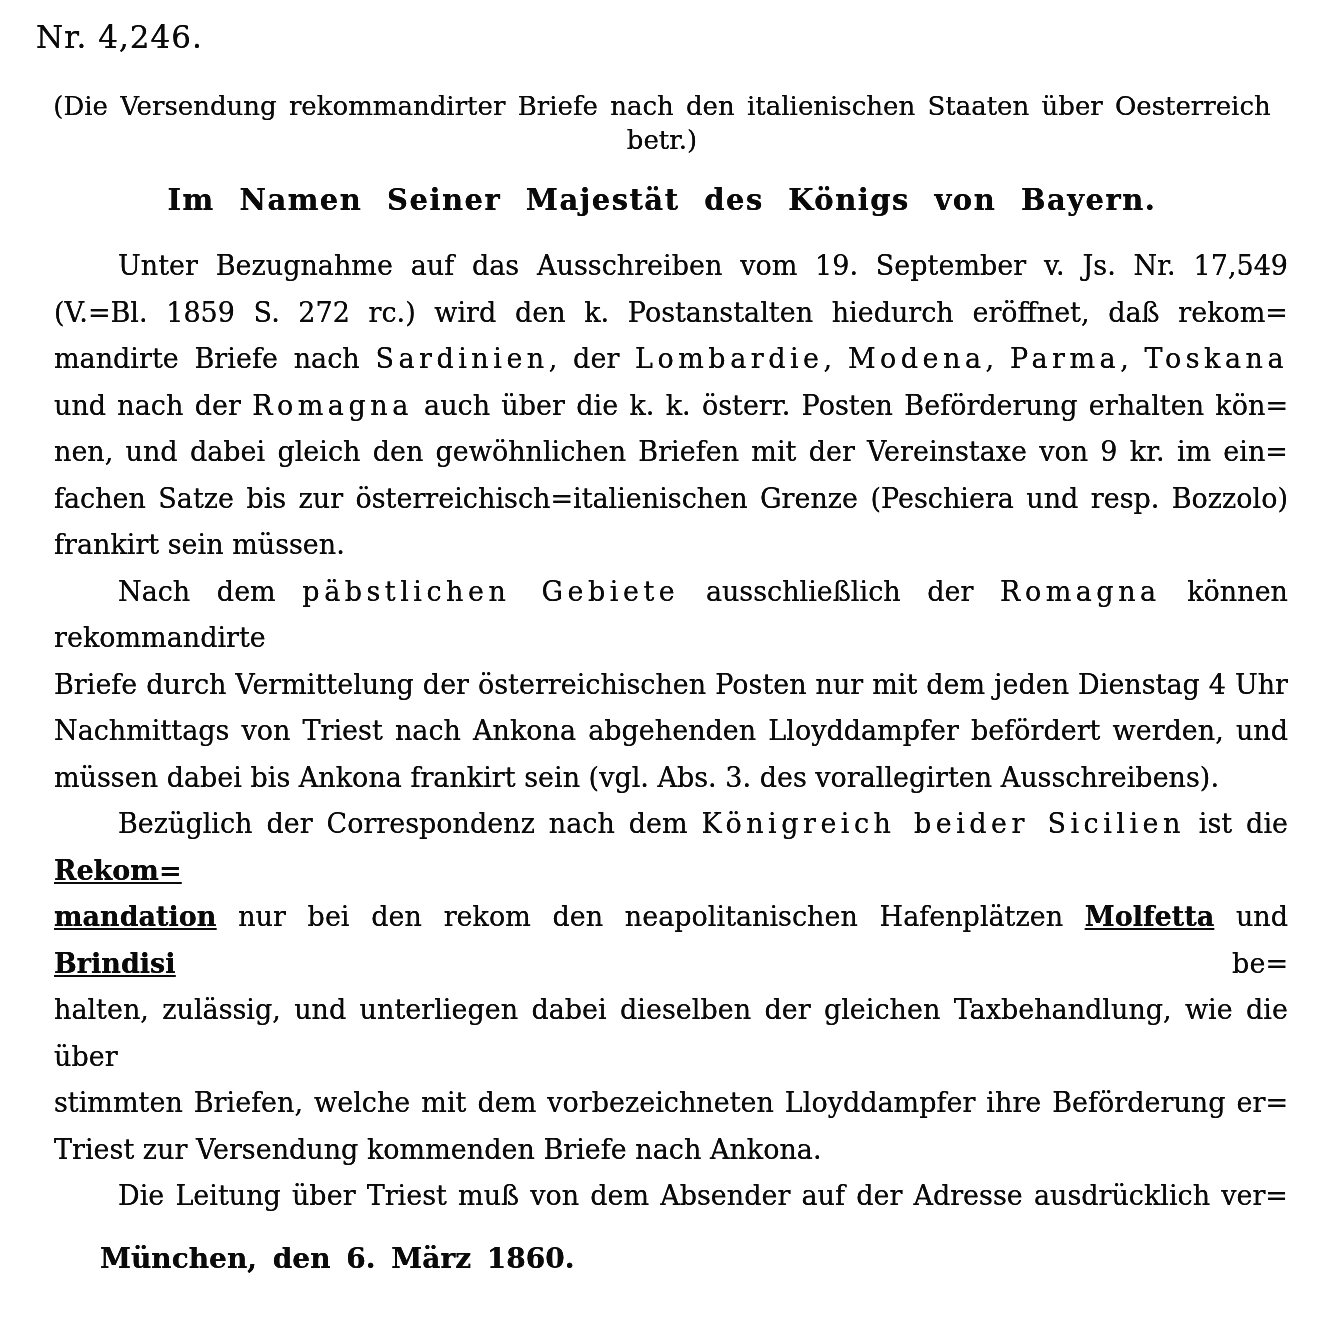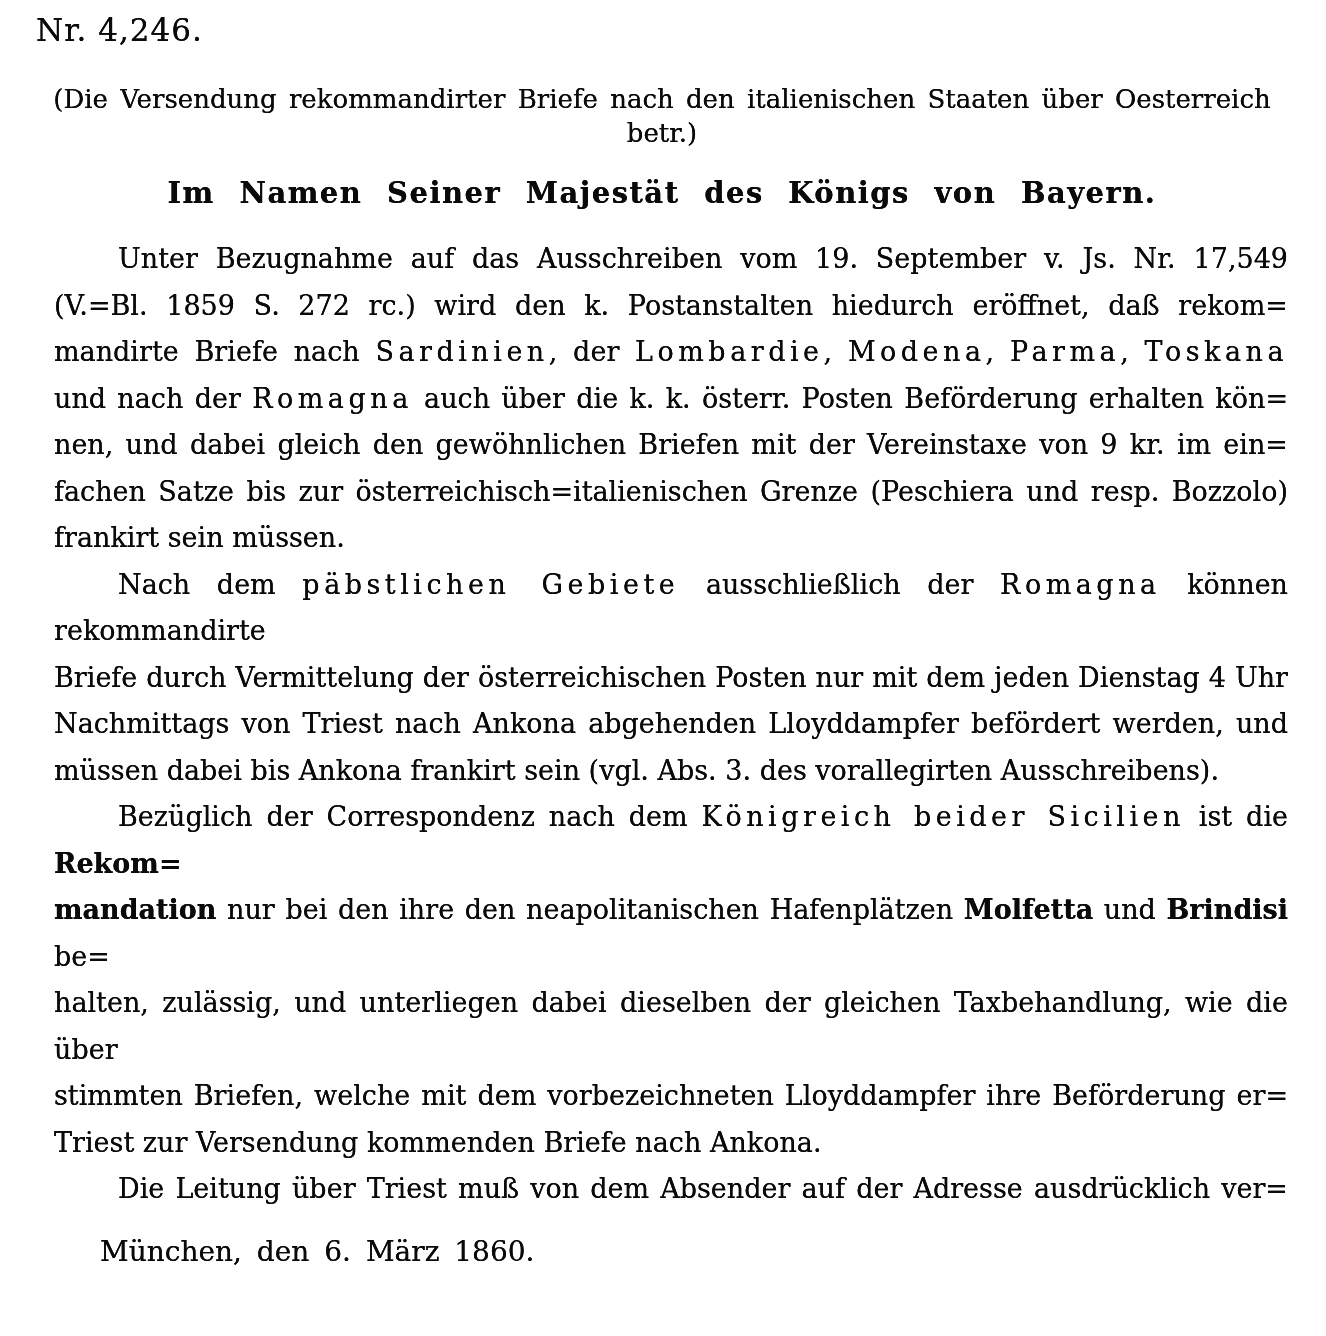--- a/index.html
+++ b/index.html
@@ -12,21 +12,21 @@
     width: 1326px;
     height: 1336px;
     overflow: hidden;
     font-family: "DejaVu Serif", serif;
     -webkit-font-smoothing: antialiased;
   }
   .page {
     width: 1326px;
     height: 1092px;
     box-sizing: border-box;
-    padding: 10px 38px 0 36px;
+    padding: 17px 38px 0 36px;
     text-shadow: 0 0 0.5px currentColor; 
   }
   .doc-number {
     font-size: 31px;
     line-height: 40px;
     letter-spacing: 1px;
   }
   .subject {
     margin-top: 32px;
     text-align: center;
@@ -55,27 +55,28 @@
     margin-left: 18px;
   }
   .line-last {
     text-align: left;
     text-align-last: left;
   }
   .line-first {
     text-indent: 64px;
   }
   .sp { letter-spacing: 4.5px; }
-  .b  { font-weight: bold; }
+  .b  { font-weight: bold; text-decoration: underline; }
   .dateline {
     margin-top: 16px;
     padding-left: 64px;
     font-size: 28px;
     line-height: 46px;
     word-spacing: 6px;
+    font-weight: bold;
   }
 </style>
 </head>
 <body>
 
 <div class="page">
   <div class="doc-number">Nr. 4,246.</div>
   <div class="subject">(Die Versendung rekommandirter Briefe nach den italienischen Staaten über Oesterreich betr.)</div>
   <div class="heading">Im Namen Seiner Majestät des Königs von Bayern.</div>
   <div class="body-paragraphs">
@@ -89,21 +90,21 @@
         <div class="line line-last"><span>frankirt sein müssen.</span></div>
       </div>
       <div class="paragraph">
         <div class="line line-first"><span>Nach dem </span><span class="sp">päbstlichen Gebiete</span><span> ausschließlich der </span><span class="sp">Romagna</span><span> können rekommandirte</span></div>
         <div class="line"><span>Briefe durch Vermittelung der österreichischen Posten nur mit dem jeden Dienstag 4 Uhr</span></div>
         <div class="line"><span>Nachmittags von Triest nach Ankona abgehenden Lloyddampfer befördert werden, und</span></div>
         <div class="line line-last"><span>müssen dabei bis Ankona frankirt sein (vgl. Abs. 3. des vorallegirten Ausschreibens).</span></div>
       </div>
       <div class="paragraph">
         <div class="line line-first"><span>Bezüglich der Correspondenz nach dem </span><span class="sp">Königreich beider Sicilien</span><span> ist die </span><span class="b">Rekom=</span></div>
-        <div class="line"><span class="b">mandation</span><span> nur bei den ihre den neapolitanischen Hafenplätzen </span><span class="b">Molfetta</span><span> und </span><span class="b">Brindisi</span><span> be=</span></div>
+        <div class="line"><span class="b">mandation</span><span> nur bei den rekom den neapolitanischen Hafenplätzen </span><span class="b">Molfetta</span><span> und </span><span class="b">Brindisi</span><span> be=</span></div>
         <div class="line"><span>halten, zulässig, und unterliegen dabei dieselben der gleichen Taxbehandlung, wie die über</span></div>
         <div class="line"><span>stimmten Briefen, welche mit dem vorbezeichneten Lloyddampfer ihre Beförderung er=</span></div>
         <div class="line line-last"><span>Triest zur Versendung kommenden Briefe nach Ankona.</span></div>
       </div>
       <div class="paragraph">
         <div class="line line-first"><span>Die Leitung über Triest muß von dem Absender auf der Adresse ausdrücklich ver=</span></div>
       </div>
     </div>
   <div class="dateline">München, den 6. März 1860.</div>
 

